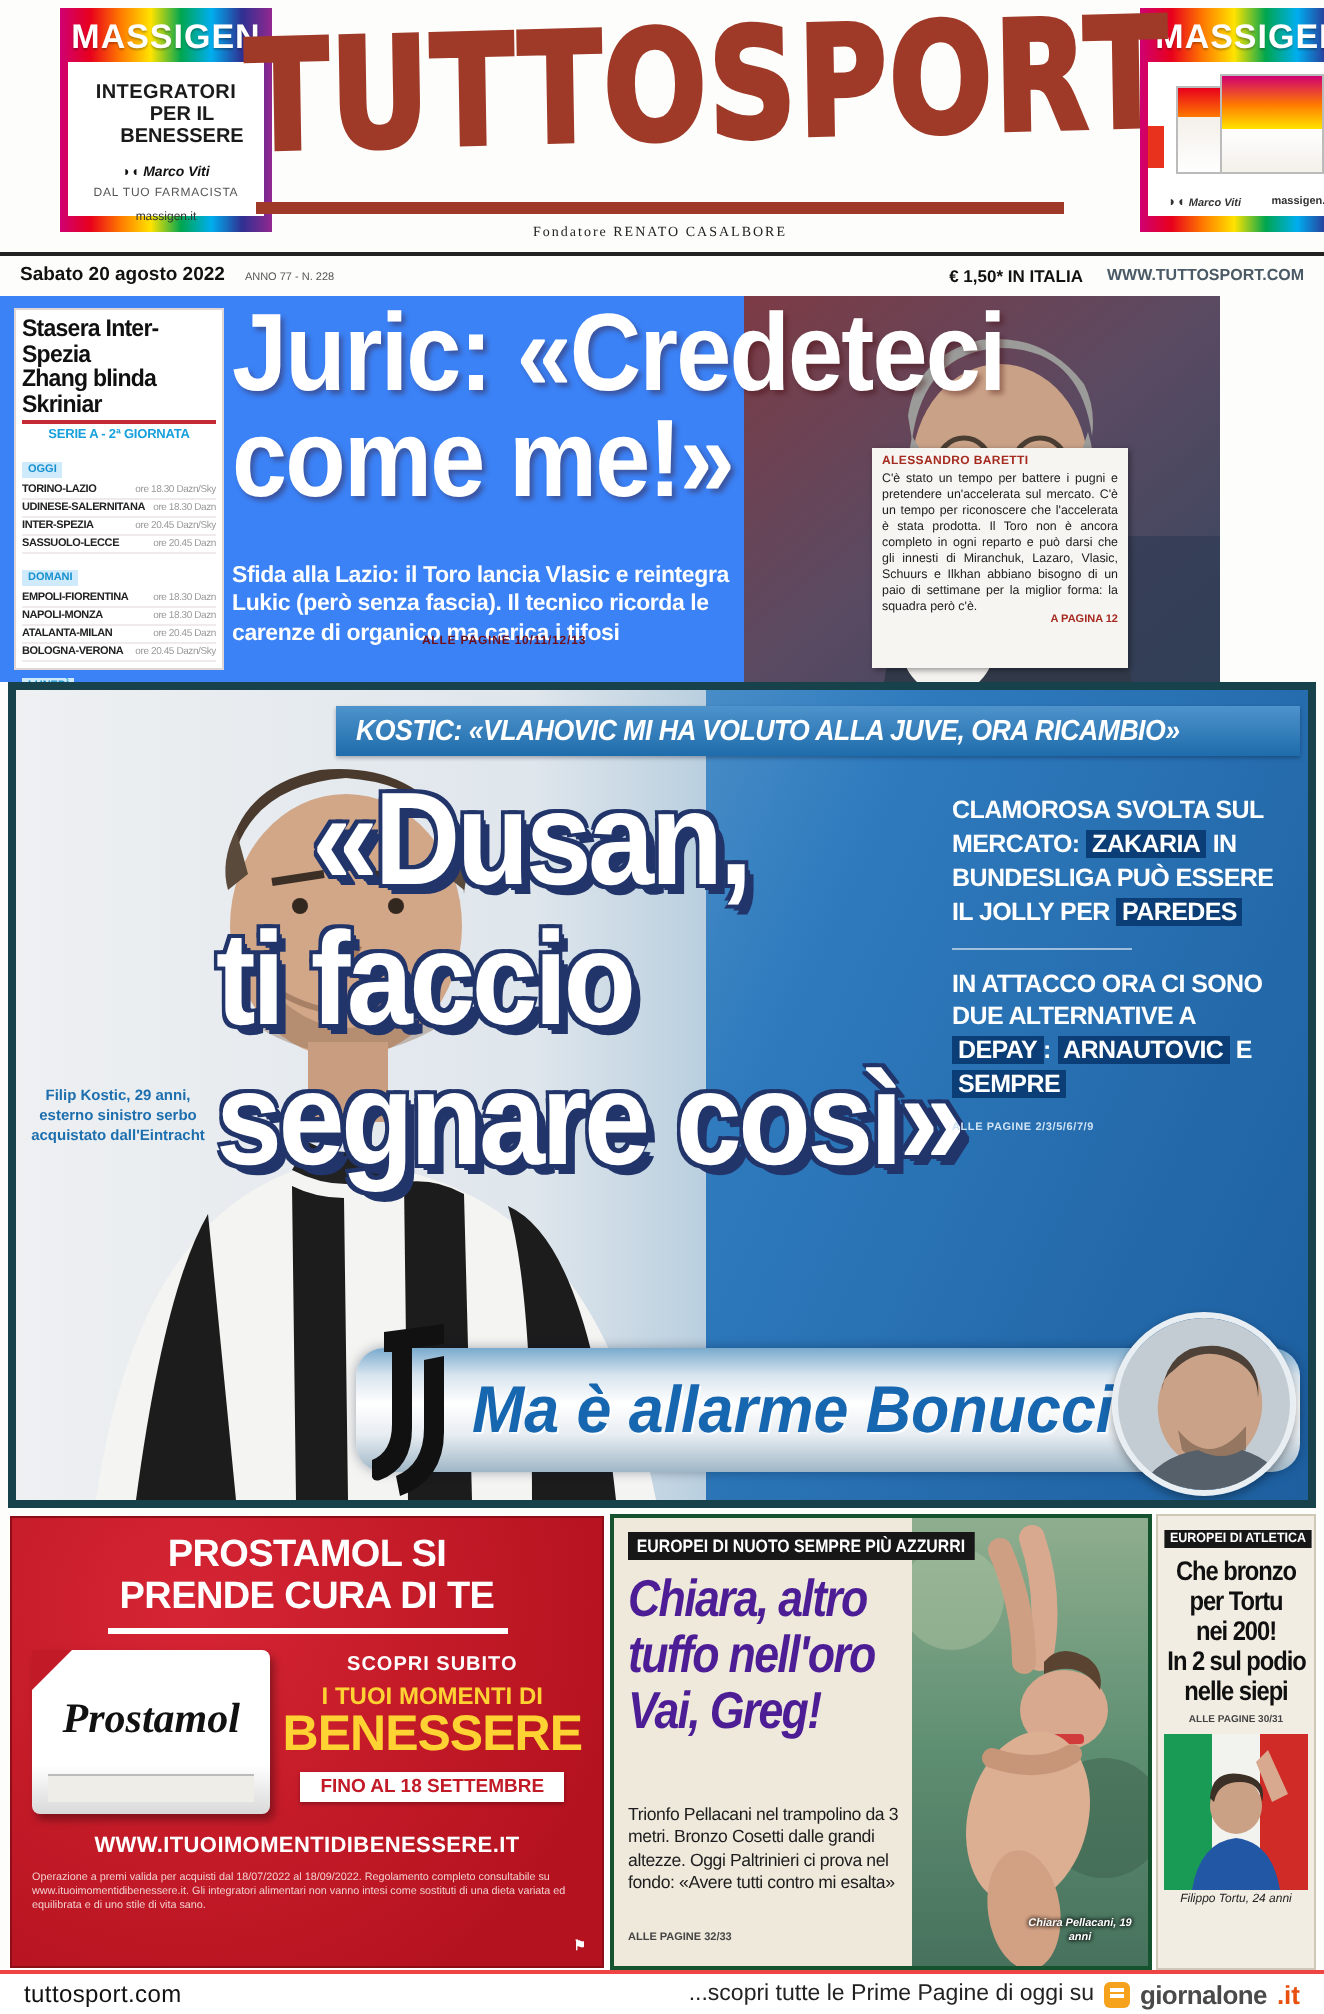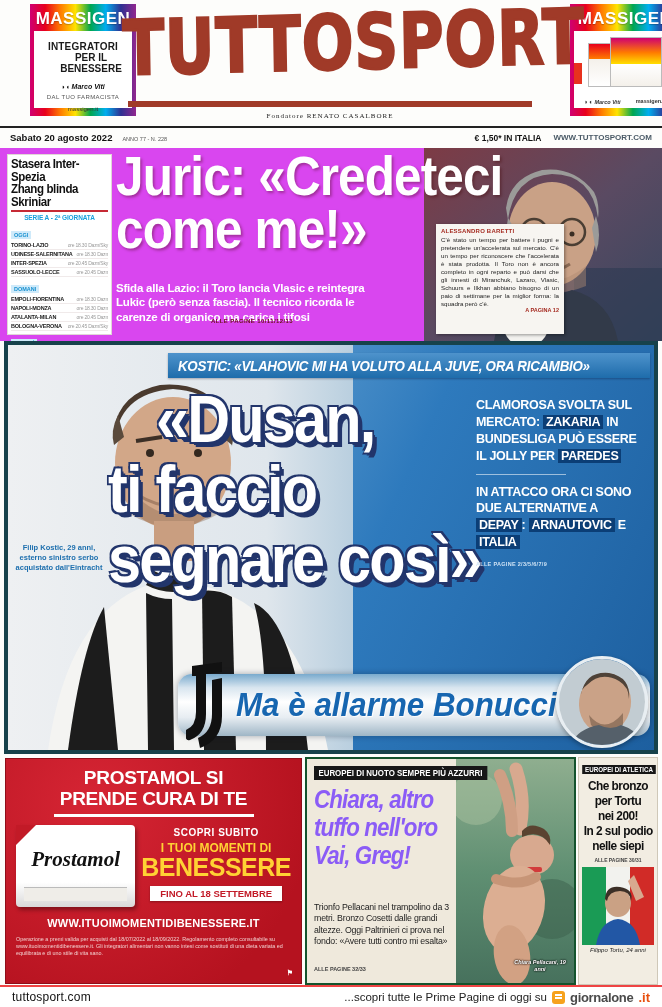--- a/index.html
+++ b/index.html
@@ -33,21 +33,21 @@
   .logo-bar { position:absolute; left:128px; top:101px; width:404px; height:6px; background:#a03a28; }
   .founder { position:absolute; left:118px; top:112px; width:424px; text-align:center; font-size:7px; letter-spacing:1px; color:#222; font-family:"Liberation Serif", serif; }
 
   .datebar { position:absolute; left:0; top:126px; width:662px; height:21px; border-top:2px solid #222; display:flex; align-items:center; padding:0 10px; }
   .datebar .dt { font-size:9.5px; font-weight:bold; color:#111; }
   .datebar .issue { font-size:5.5px; color:#555; margin-left:10px; margin-top:2px; }
   .datebar .price { margin-left:auto; font-size:8.5px; font-weight:bold; color:#111; }
   .datebar .site { font-size:8px; font-weight:bold; color:#4a5a66; margin-left:12px; }
 
   
-  .red-band { position:absolute; left:0; top:148px; width:662px; height:193px; background:#d946ef; }
+  .red-band { position:absolute; left:0; top:148px; width:610px; height:193px; background:#3b82f6; }
   .toro-box { position:absolute; left:7px; top:6px; width:105px; height:181px; background:#fff; border:1px solid #e0d6d6; padding:3px 3px 0; }
   .toro-t { font-size:12px; font-weight:bold; color:#101010; line-height:1.05; text-align:left; letter-spacing:-.4px; transform:scaleX(.96); transform-origin:left; }
   .toro-rule { height:2px; background:#c62a35; margin:2px 0 2px; }
   .serie-h { font-size:6.5px; font-weight:bold; color:#18a0dc; text-align:center; margin:1px 0 2px; letter-spacing:-.1px; }
   .day-lab { display:inline-block; font-size:5.5px; font-weight:bold; color:#1790cf; background:#cfeafa; padding:1px 3px; margin:2px 0 1px; }
   .fx-row { display:flex; justify-content:space-between; align-items:baseline; border-bottom:1px solid #f0eaea; padding:1px 0; }
   .fx-t { font-size:5.5px; font-weight:bold; color:#222; letter-spacing:-.2px; }
   .fx-time { font-size:5px; color:#999; letter-spacing:-.2px; }
 
   .juric-h { position:absolute; left:116px; top:2px; width:450px; color:#fff; font-weight:bold; }
@@ -95,21 +95,21 @@
   .pr-m1 { font-size:12px; font-weight:bold; color:#ffd234; margin-top:3px; }
   .pr-m2 { font-size:25px; font-weight:bold; color:#ffd234; letter-spacing:-.5px; line-height:1; }
   .pr-ribbon { display:inline-block; background:#fff; color:#c21a27; font-size:9.5px; font-weight:bold; padding:2px 10px; margin-top:6px; box-shadow:0 1px 2px rgba(0,0,0,.3); }
   .pr-site { text-align:center; font-size:11px; font-weight:bold; margin-top:10px; letter-spacing:.2px; }
   .pr-legal { font-size:5.4px; line-height:1.35; color:#f2cfcf; margin-top:7px; text-align:left; }
   .pr-menarini { position:absolute; right:8px; bottom:6px; font-size:7px; color:#fff; font-weight:bold; }
   .pr-menarini:before { content:"⚑ "; font-size:7px; }
 
   .nuoto { position:absolute; left:305px; top:757px; width:271px; height:228px; background:#efe9dc; border:2px solid #14532d; overflow:hidden; }
   .nu-kicker { position:absolute; left:7px; top:7px; background:#171717; color:#fff; font-weight:bold; font-size:9px; padding:2px 5px; white-space:nowrap; transform:scaleX(.88); transform-origin:left; }
-  .nu-h { position:absolute; left:7px; top:26px; width:165px; color:#8b5cf6; font-weight:bold; font-style:italic; }
+  .nu-h { position:absolute; left:7px; top:26px; width:165px; color:#4c1d95; font-weight:bold; font-style:italic; }
   .nu-h .l { font-size:26px; line-height:1.08; letter-spacing:-1px; white-space:nowrap; transform:scaleX(.86); transform-origin:left; }
   .nu-body { position:absolute; left:7px; top:143px; width:152px; font-size:8.8px; line-height:1.3; color:#1d1d1d; letter-spacing:-.2px; }
   .nu-pages { position:absolute; left:7px; top:207px; font-size:5.5px; font-weight:bold; color:#444; }
   .diver-photo { position:absolute; right:0; top:0; width:118px; height:228px; }
   .nu-cap { position:absolute; right:4px; bottom:10px; width:60px; font-size:5.5px; font-weight:bold; font-style:italic; color:#fff; text-shadow:0 0 2px #000,0 0 2px #000; text-align:center; line-height:1.25; }
 
   .atl { position:absolute; left:578px; top:757px; width:80px; height:228px; background:#f2ede2; border:1px solid #cfc8b8; text-align:center; overflow:hidden; }
   .atl-kicker { display:inline-block; background:#171717; color:#fff; font-weight:bold; font-size:6.8px; padding:1px 3px; margin-top:6px; white-space:nowrap; transform:scaleX(.92); }
   .atl-h { margin-top:2px; color:#101010; font-weight:bold; }
   .atl-h .l { font-size:13.5px; line-height:1.12; letter-spacing:-.6px; white-space:nowrap; transform:scaleX(.88); transform-origin:center; }
@@ -308,21 +308,21 @@
       <div class="dl">ti faccio</div>
       <div class="dl">segnare così»</div>
     </div>
 
     <div class="k-col">
       <div>
         <span>CLAMOROSA SVOLTA SUL MERCATO: </span><span class="hl">ZAKARIA</span><span> IN BUNDESLIGA PUÒ ESSERE IL JOLLY PER </span><span class="hl">PAREDES</span>
       </div>
       <div class="k-div"></div>
       <div>
-        <span>IN ATTACCO ORA CI SONO DUE ALTERNATIVE A </span><span class="hl">DEPAY</span><span>: </span><span class="hl">ARNAUTOVIC</span><span> E </span><span class="hl">ITALIA</span>
+        <span>IN ATTACCO ORA CI SONO DUE ALTERNATIVE A </span><span class="hl">DEPAY</span><span>: </span><span class="hl">ARNAUTOVIC</span><span> E </span><span class="hl">SEMPRE</span>
       </div>
       <div class="k-pages">ALLE PAGINE 2/3/5/6/7/9</div>
     </div>
 
     <div class="k-caption">Filip Kostic, 29 anni, esterno sinistro serbo acquistato dall'Eintracht</div>
 
     <div class="bonucci-band">
       <div class="juve-logo">
         <svg width="42" height="88" viewBox="0 0 42 88" xmlns="http://www.w3.org/2000/svg">
           <path d="M6 6 L36 2 L36 12 L20 14 L20 54 Q20 74 4 80 Q-2 82 0 70 Q10 66 10 52 L10 16 L6 16 Z" fill="#111"></path>

